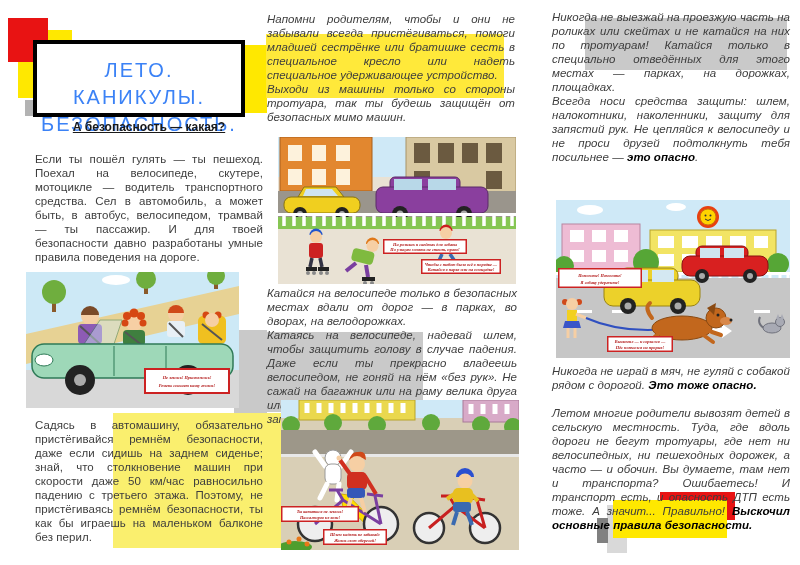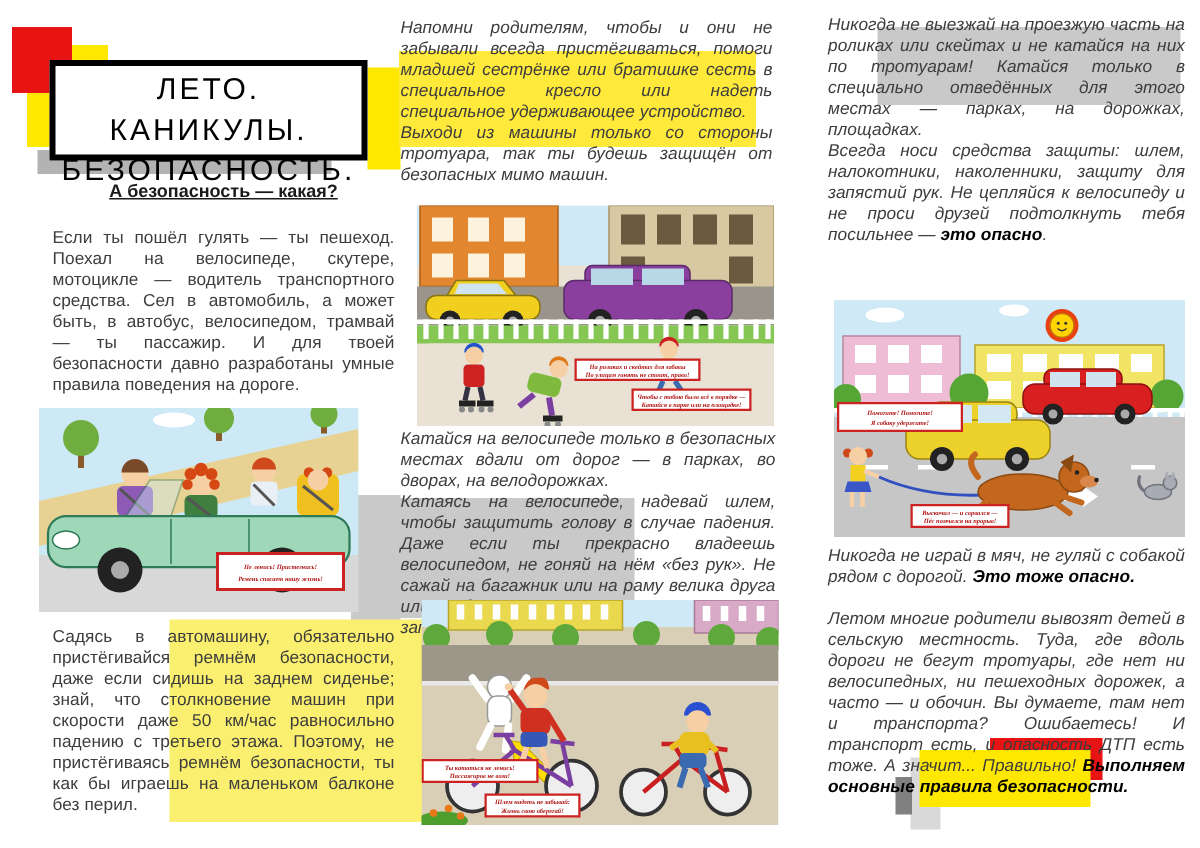--- a/index.html
+++ b/index.html
@@ -3,21 +3,21 @@
 <meta charset="utf-8">
 <style>
   html,body{margin:0;padding:0;background:#fff;}
   #page{position:relative;width:800px;height:565px;background:#ffffff;overflow:hidden;
         font-family:"Liberation Sans",sans-serif;}
   .abs{position:absolute;}
   .txt{font-size:11.5px;line-height:14px;text-align:justify;color:#3d3d3d;letter-spacing:.05px;}
   .txt p{margin:0;font-style:italic;}
   .txt b{color:#000;}
   .title-box{border:4px solid #000;background:#fff;text-align:center;
-             font-size:20px;line-height:27px;letter-spacing:2px;color:#000000;padding-top:3px;}
+             font-size:20px;line-height:27px;letter-spacing:2px;color:#3b82f6;padding-top:13px;}
   .subtitle{font-size:12px;line-height:15px;font-weight:bold;text-align:center;color:#1a1a1a;text-decoration:underline;}
   .cap{font-size:4.3px;font-style:italic;font-weight:bold;fill:#b01313;
        font-family:"Liberation Serif",serif;}
 </style>
 </head>
 <body>
 
 <div id="page">
 
   <div class="abs" style="left:18px;top:30px;width:54px;height:68px;background:#ffe800"></div>
@@ -56,21 +56,21 @@
   </div>
 
   <div class="abs txt" style="left:552px;top:10px;width:238px">
     <p>Никогда не выезжай на проезжую часть на роликах или скейтах и не катайся на них по тротуарам! Катайся только в специально отведённых для этого местах — парках, на дорожках, площадках.</p>
     <p><span>Всегда носи средства защиты: шлем, налокотники, наколенники, защиту для запястий рук. Не цепляйся к велосипеду и не проси друзей подтолкнуть тебя посильнее — </span><b>это опасно</b><span>.</span></p>
   </div>
   <div class="abs txt" style="left:552px;top:364px;width:238px">
     <p><span>Никогда не играй в мяч, не гуляй с собакой рядом с дорогой. </span><b>Это тоже опасно.</b></p>
   </div>
   <div class="abs txt" style="left:552px;top:406px;width:238px">
-    <p><span>Летом многие родители вывозят детей в сельскую местность. Туда, где вдоль дороги не бегут тротуары, где нет ни велосипедных, ни пешеходных дорожек, а часто — и обочин. Вы думаете, там нет и транспорта? Ошибаетесь! И транспорт есть, и опасность ДТП есть тоже. А значит... Правильно! </span><b>Выполняем основные правила безопасности.</b></p>
+    <p><span>Летом многие родители вывозят детей в сельскую местность. Туда, где вдоль дороги не бегут тротуары, где нет ни велосипедных, ни пешеходных дорожек, а часто — и обочин. Вы думаете, там нет и транспорта? Ошибаетесь! И транспорт есть, и опасность ДТП есть тоже. А значит... Правильно! </span><b>Выскочил основные правила безопасности.</b></p>
   </div>
 
   <svg class="abs" style="left:26px;top:272px" width="213" height="136" viewBox="0 0 213 136">
     <rect width="213" height="136" fill="#cde9f6"></rect>
     <polygon points="0,62 213,14 213,42 0,92" fill="#e7d294"></polygon>
     <g>
       <rect x="26" y="26" width="4" height="14" fill="#8a5a2a"></rect>
         <circle cx="28" cy="20" r="12" fill="#6fae3e"></circle>
       <rect x="118" y="10" width="4" height="12" fill="#8a5a2a"></rect>
         <circle cx="120" cy="7" r="10" fill="#6fae3e"></circle>

